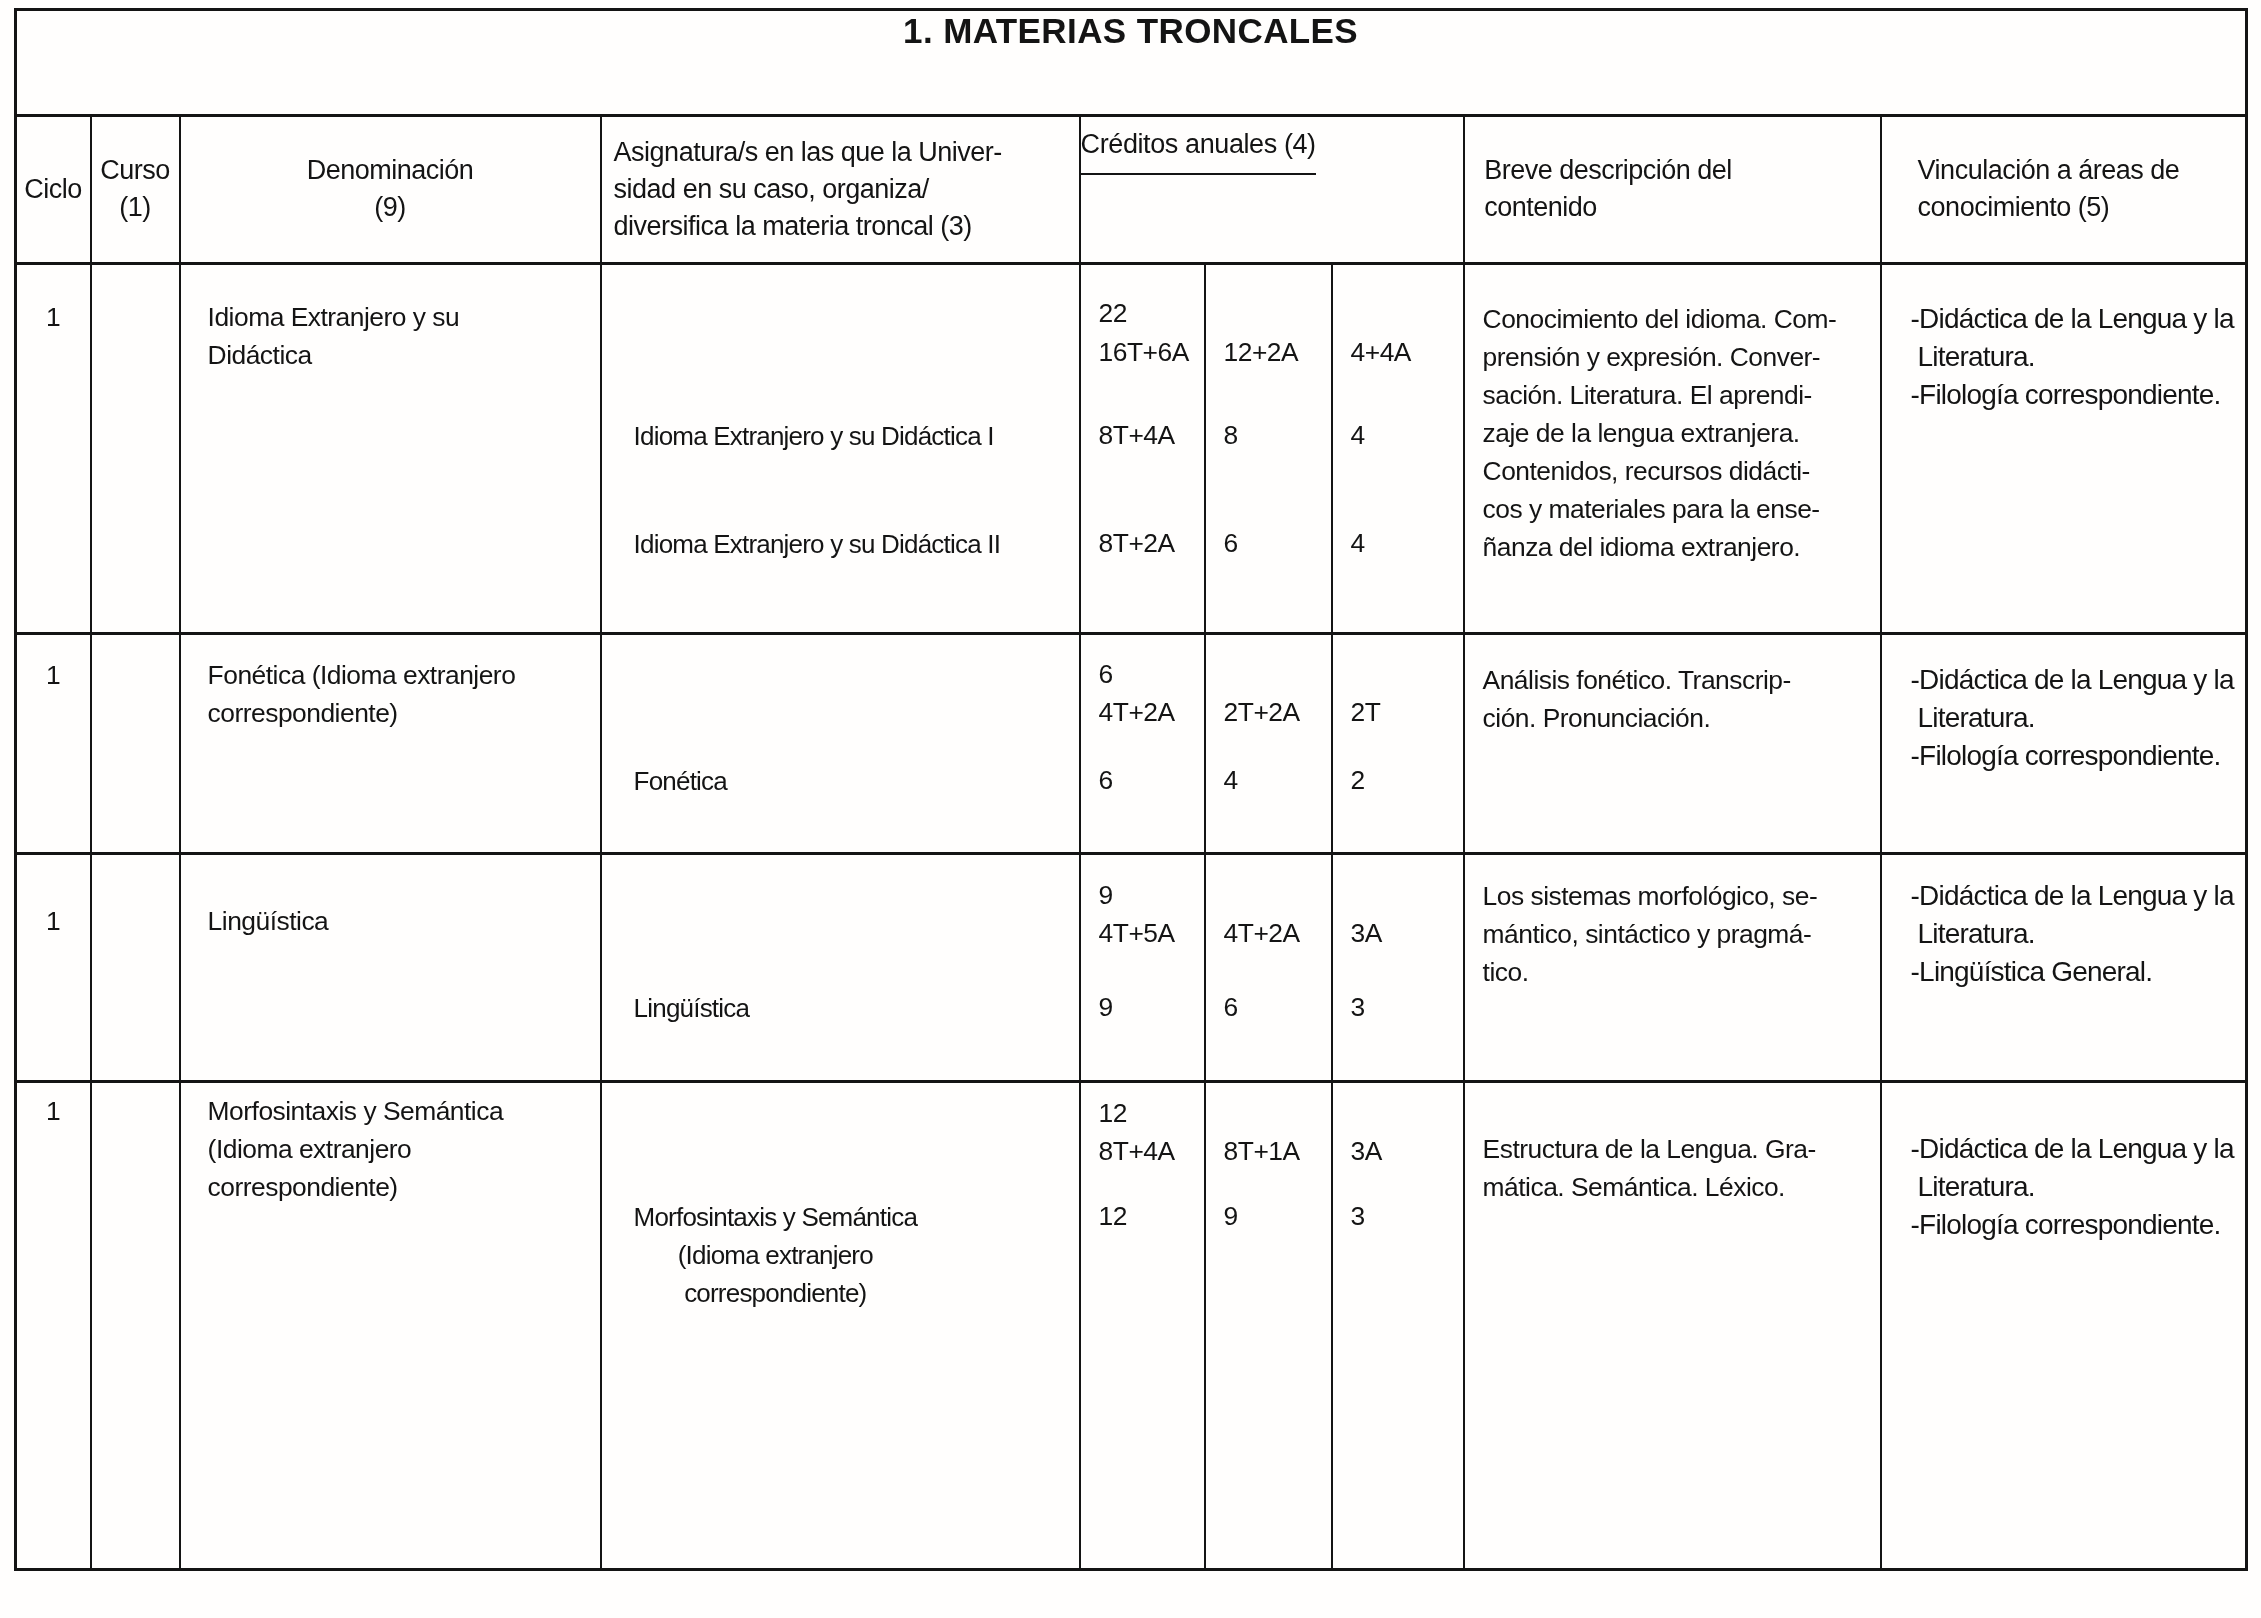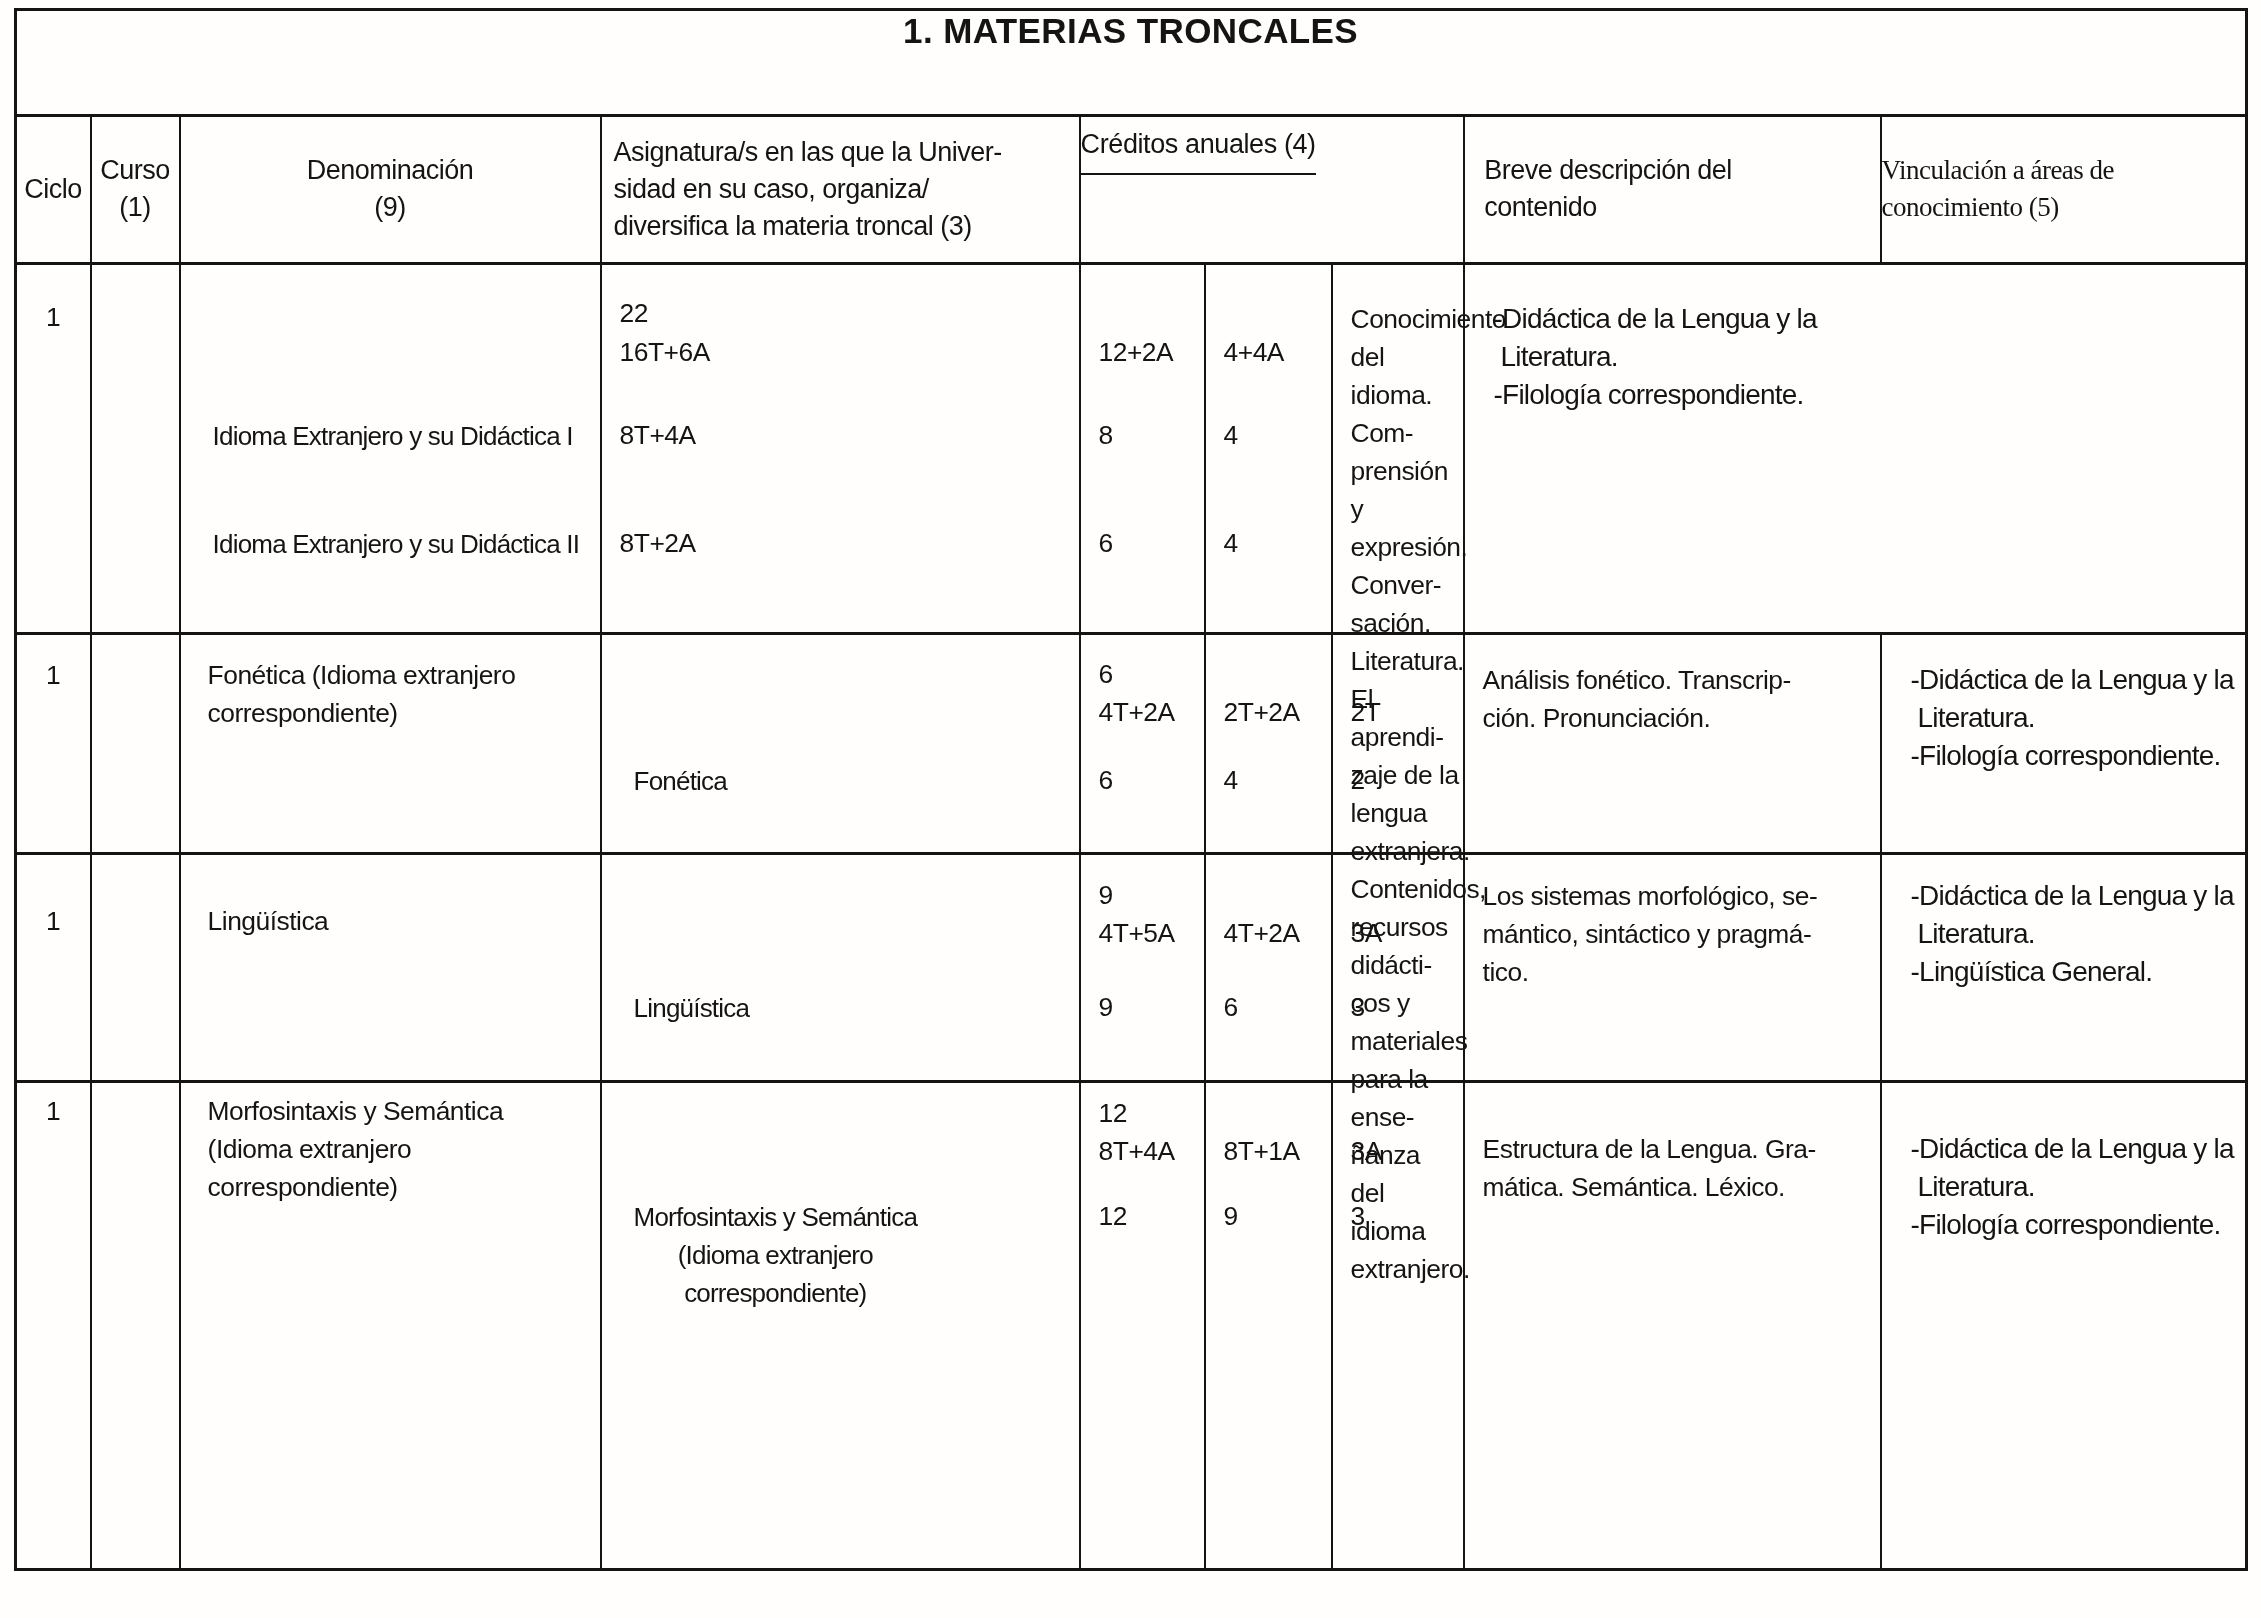--- a/index.html
+++ b/index.html
@@ -55,21 +55,21 @@
     justify-content: center;
     white-space: pre-wrap;
     font-size: 27px;
     line-height: 37px;
     letter-spacing: -0.5px;
   }
   .hc.center { text-align: center; }
   .hc.last { border-right: none; }
   .hc.h-asig { padding-left: 12px; padding-right: 4.5px; }
   .hc.h-desc { padding-left: 19.6px; padding-right: 1px; }
-  .hc.h-vinc { padding-right: 4.5px; font-family: Liberation Serif, serif; }
+  .hc.h-vinc { padding-left: 36px; padding-right: 4.5px; }
   .credits-group {
     grid-column: 5 / span 3;
     border-right: 2.3px solid #141414;
     box-sizing: border-box;
     display: flex;
     flex-direction: row;
   }
   .cred-top {
     height: 56px;
     border-bottom: 2.3px solid #141414;
@@ -159,20 +159,22 @@
       </div>
       <div class="hc h-desc">Breve descripción del
 contenido</div>
       <div class="hc h-vinc last">Vinculación a áreas de
 conocimiento (5)</div>
     </div>
 
     <div class="band first grid-cols" style="height:367px">
       <div class="bc ciclo" style="padding-top:33px">1</div>
       <div class="bc curso"></div>
+      <div class="bc denom" style="padding-top:33px">Idioma Extranjero y su
+Didáctica</div>
       <div class="bc asig">
         <div class="line asig-name" style="top:152px">Idioma Extranjero y su Didáctica I</div>
         <div class="line asig-name" style="top:260px">Idioma Extranjero y su Didáctica II</div>
       </div>
       <div class="bc cred">
         <div class="line" style="top:30px">22</div>
         <div class="line" style="top:69px">16T+6A</div>
         <div class="line" style="top:152px">8T+4A</div>
         <div class="line" style="top:260px">8T+2A</div>
       </div>

